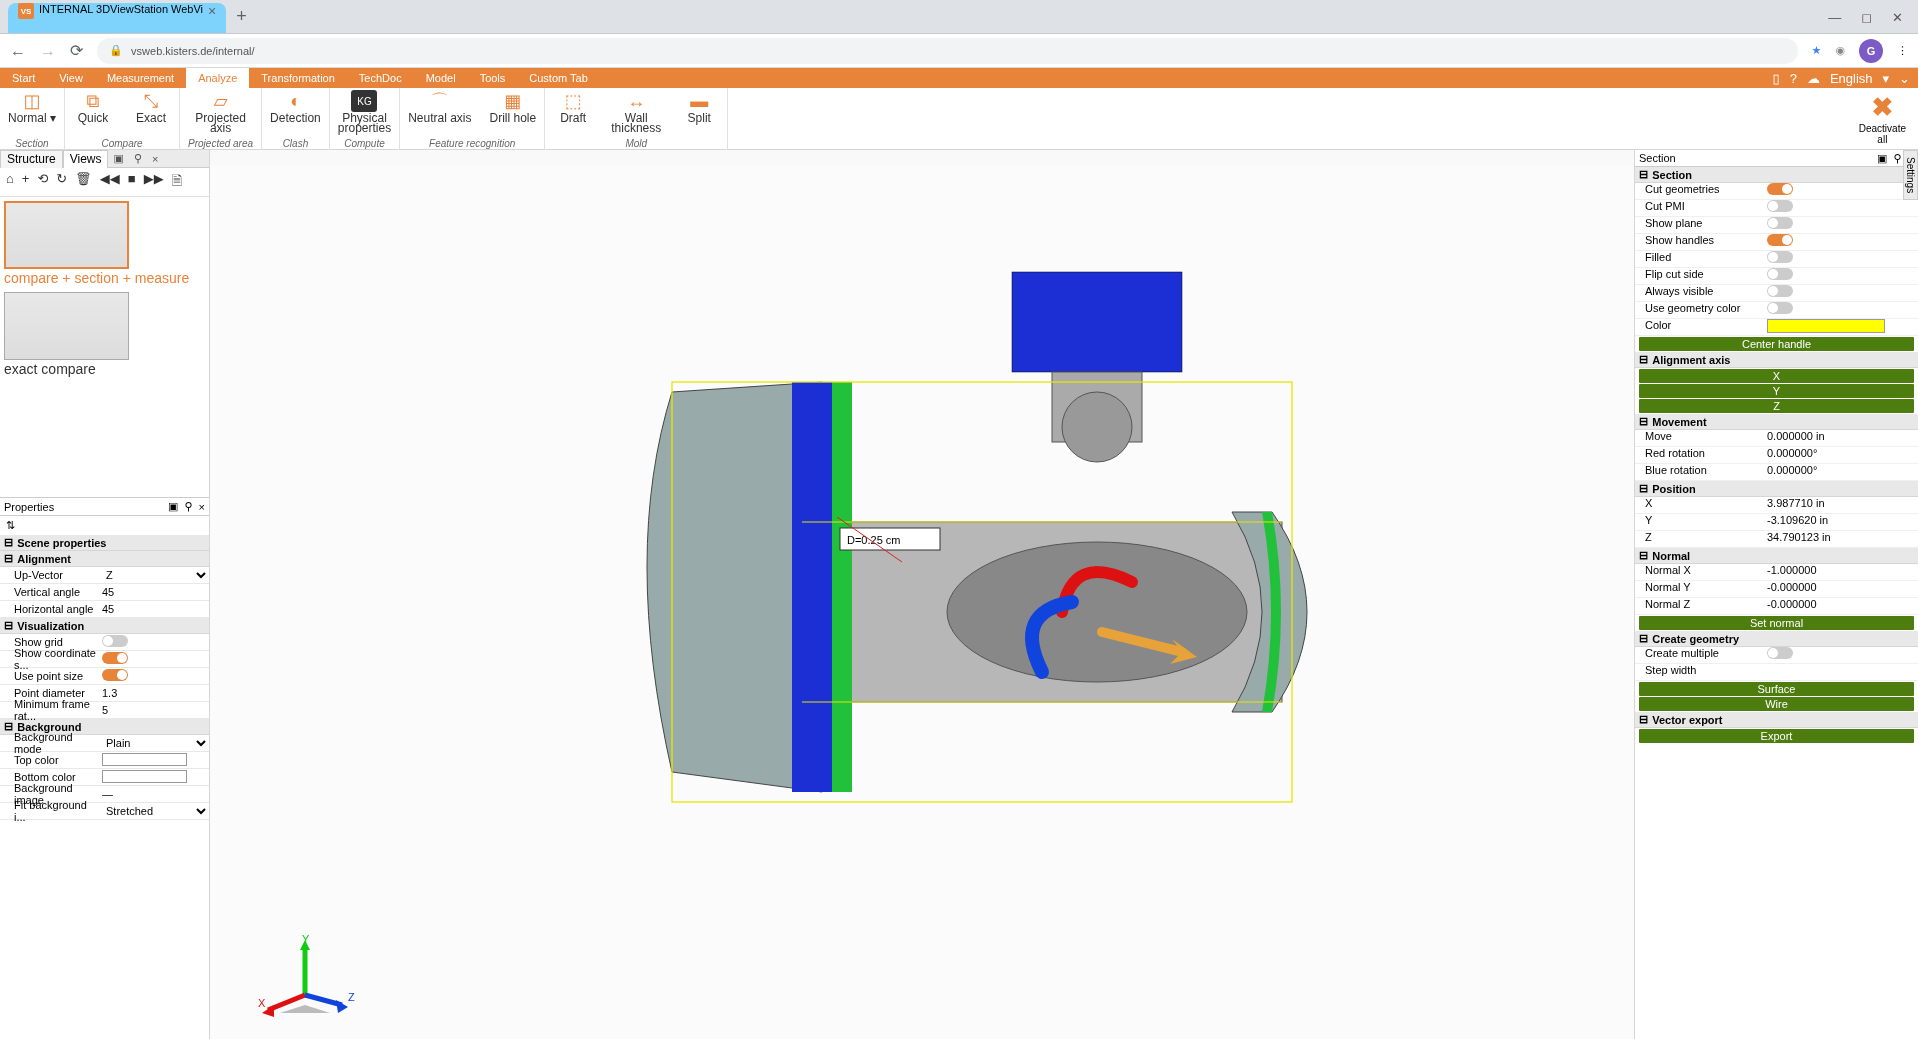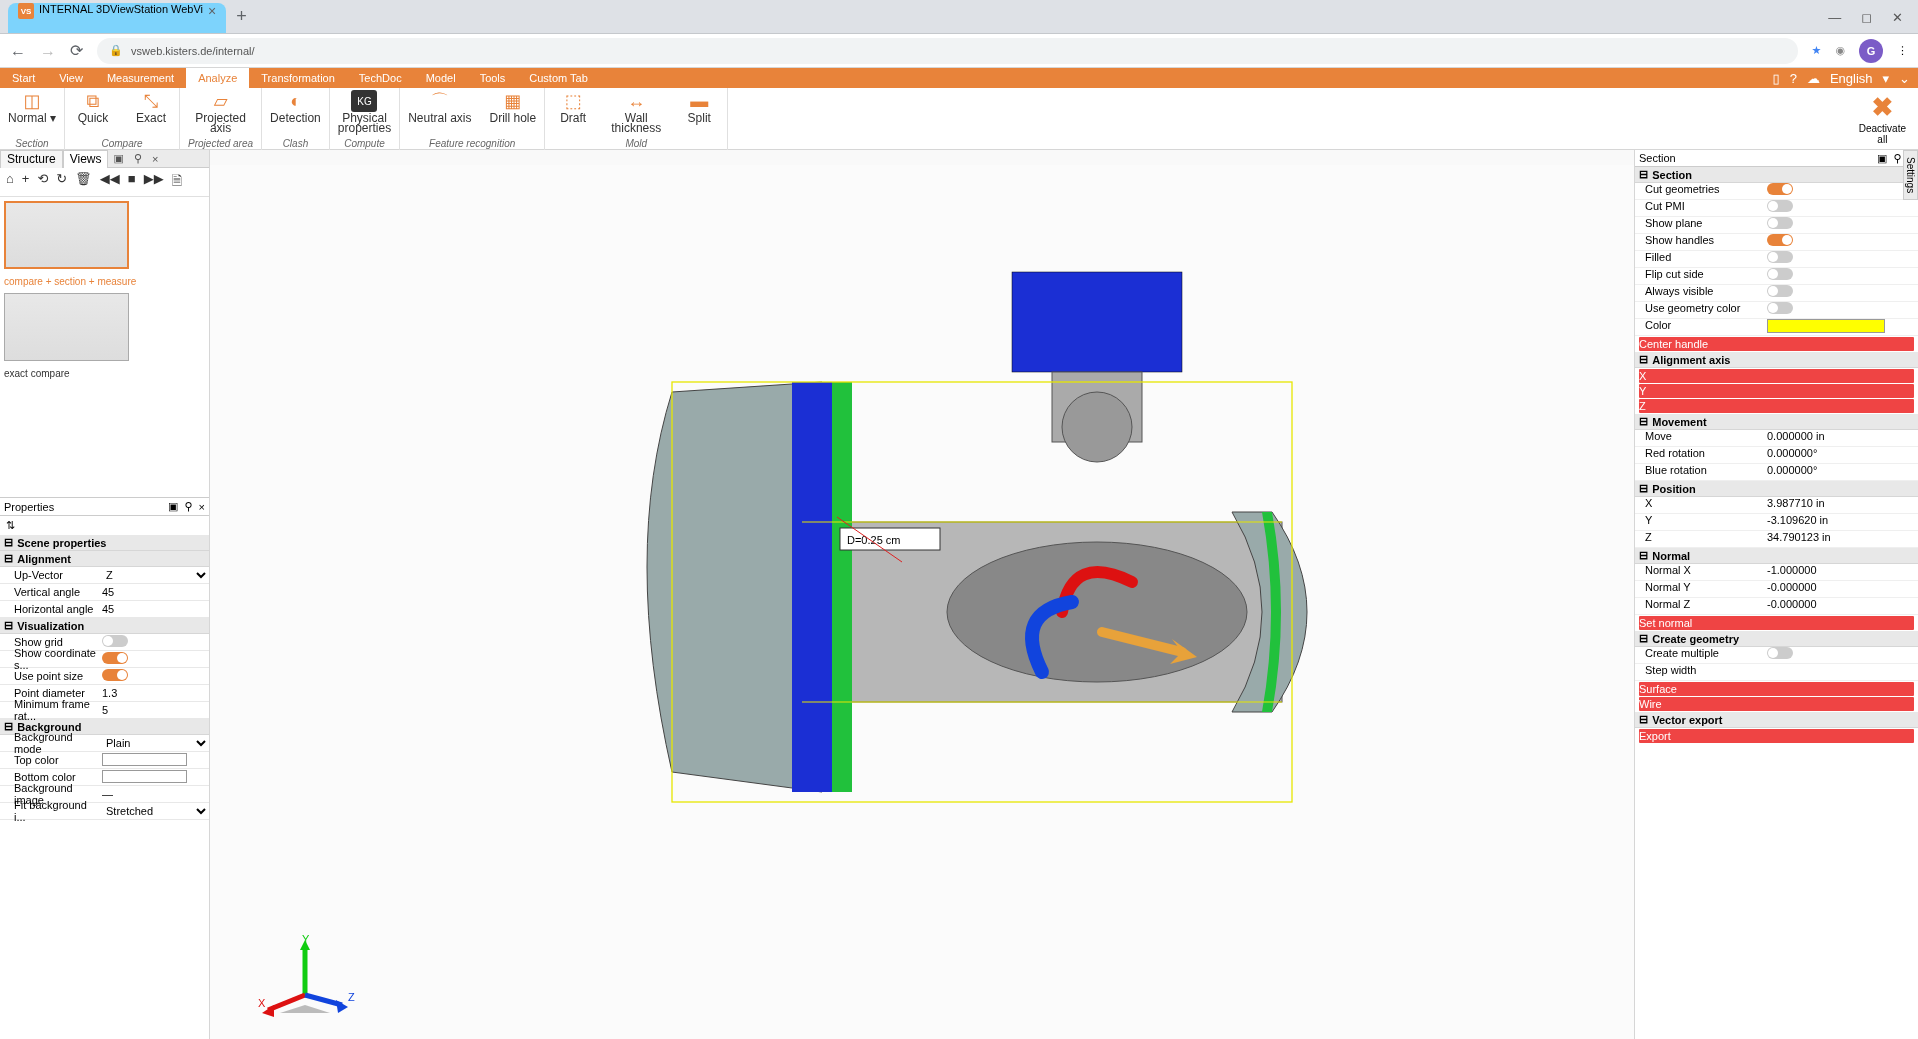--- a/index.html
+++ b/index.html
@@ -36,21 +36,21 @@
 .panel-tabs{display:flex;align-items:center;background:#ebebeb;height:18px;border-bottom:1px solid #ccc;}
 .panel-tab{padding:0 6px;height:18px;display:flex;align-items:center;background:#f5f5f5;border:1px solid #ccc;border-bottom:none;font-size:12px;}
 .panel-tab.active{background:#fff;}
 .panel-tabs .ico{padding:0 5px;color:#555;font-size:11px;}
 .views-toolbar{display:flex;gap:8px;padding:3px 6px;border-bottom:1px solid #e0e0e0;}
 .views-toolbar span{font-size:13px;color:#333;}
 .views-list{flex:0 0 300px;overflow-y:auto;padding:4px;}
 .view-item{margin-bottom:6px;}
 .view-thumb{width:125px;height:68px;border:1px solid #aaa;background:linear-gradient(#e8e8e8,#ddd);display:flex;align-items:center;justify-content:center;font-size:9px;color:#999;}
 .view-thumb.active{border:2px solid #e8833a;}
-.view-label{font-size:10px;color:#333;margin-top:7px;}
+.view-label{font-size:14px;color:#333;margin-top:1px;}
 .view-label.active{color:#e8833a;}
 .props-panel{border-top:1px solid #ccc;flex:1;overflow-y:auto;}
 .props-header{display:flex;align-items:center;background:#fff;height:18px;border-bottom:1px solid #ccc;padding:0 4px;gap:6px;}
 .prop-section{background:#e8e8e8;padding:1px 4px;font-weight:bold;display:flex;align-items:center;gap:4px;border-bottom:1px solid #d6d6d6;}
 .prop-row{display:flex;border-bottom:1px solid #e8e8e8;height:17px;align-items:center;}
 .prop-row .k{width:100px;padding-left:14px;}
 .prop-row .v{flex:1;padding-left:2px;}
 .prop-row select,.prop-row input{border:none;font-size:11px;width:100%;background:transparent;}
 .toggle{width:26px;height:12px;background:#ccc;border-radius:6px;position:relative;display:inline-block;}
 .toggle::after{content:"";position:absolute;width:10px;height:10px;background:#fff;border-radius:50%;top:1px;left:1px;}
@@ -60,21 +60,21 @@
 .viewport{flex:1;position:relative;background:#f9f9f9;}
 .viewport-path{position:absolute;top:0;left:0;right:0;height:15px;background:#fff;border-bottom:1px solid #e0e0e0;padding:0 6px;font-size:10px;color:#555;display:flex;align-items:center;}
 .model-canvas{position:absolute;top:15px;left:0;right:0;bottom:0;background:#fbfbfb;display:flex;align-items:center;justify-content:center;}
 .right-panel{width:284px;border-left:1px solid #d6d6d6;display:flex;flex-direction:column;}
 .right-header{display:flex;align-items:center;background:#fff;height:17px;border-bottom:1px solid #ccc;padding:0 4px;gap:6px;}
 .right-body{flex:1;overflow-y:auto;}
 .r-section{background:#e8e8e8;padding:1px 4px;font-weight:bold;display:flex;align-items:center;gap:4px;border-bottom:1px solid #d6d6d6;}
 .r-row{display:flex;border-bottom:1px solid #efefef;height:17px;align-items:flex-start;padding:0 4px;}
 .r-row .k{flex:0 0 128px;padding-left:6px;}
 .r-row .v{flex:1;}
-.r-btn{background:#ef4444;color:#fff;text-align:left;padding:1px 0;margin:1px 4px;cursor:pointer;border-radius:1px;}
+.r-btn{background:#4d7c0f;color:#fff;text-align:center;padding:1px 0;margin:1px 4px;cursor:pointer;border-radius:1px;}
 .color-box{width:118px;height:14px;border:1px solid #999;display:inline-block;}
 .settings-tab{position:absolute;right:0;top:150px;writing-mode:vertical-rl;background:#ebebeb;border:1px solid #ccc;padding:6px 1px;font-size:10px;}
 .model-svg{width:900px;height:700px;}
 .axis-widget{position:absolute;bottom:12px;left:40px;font-size:11px;}
 </style>
 </head>
 <body>
 
 <div class="browser-chrome">
   <div class="tab">

